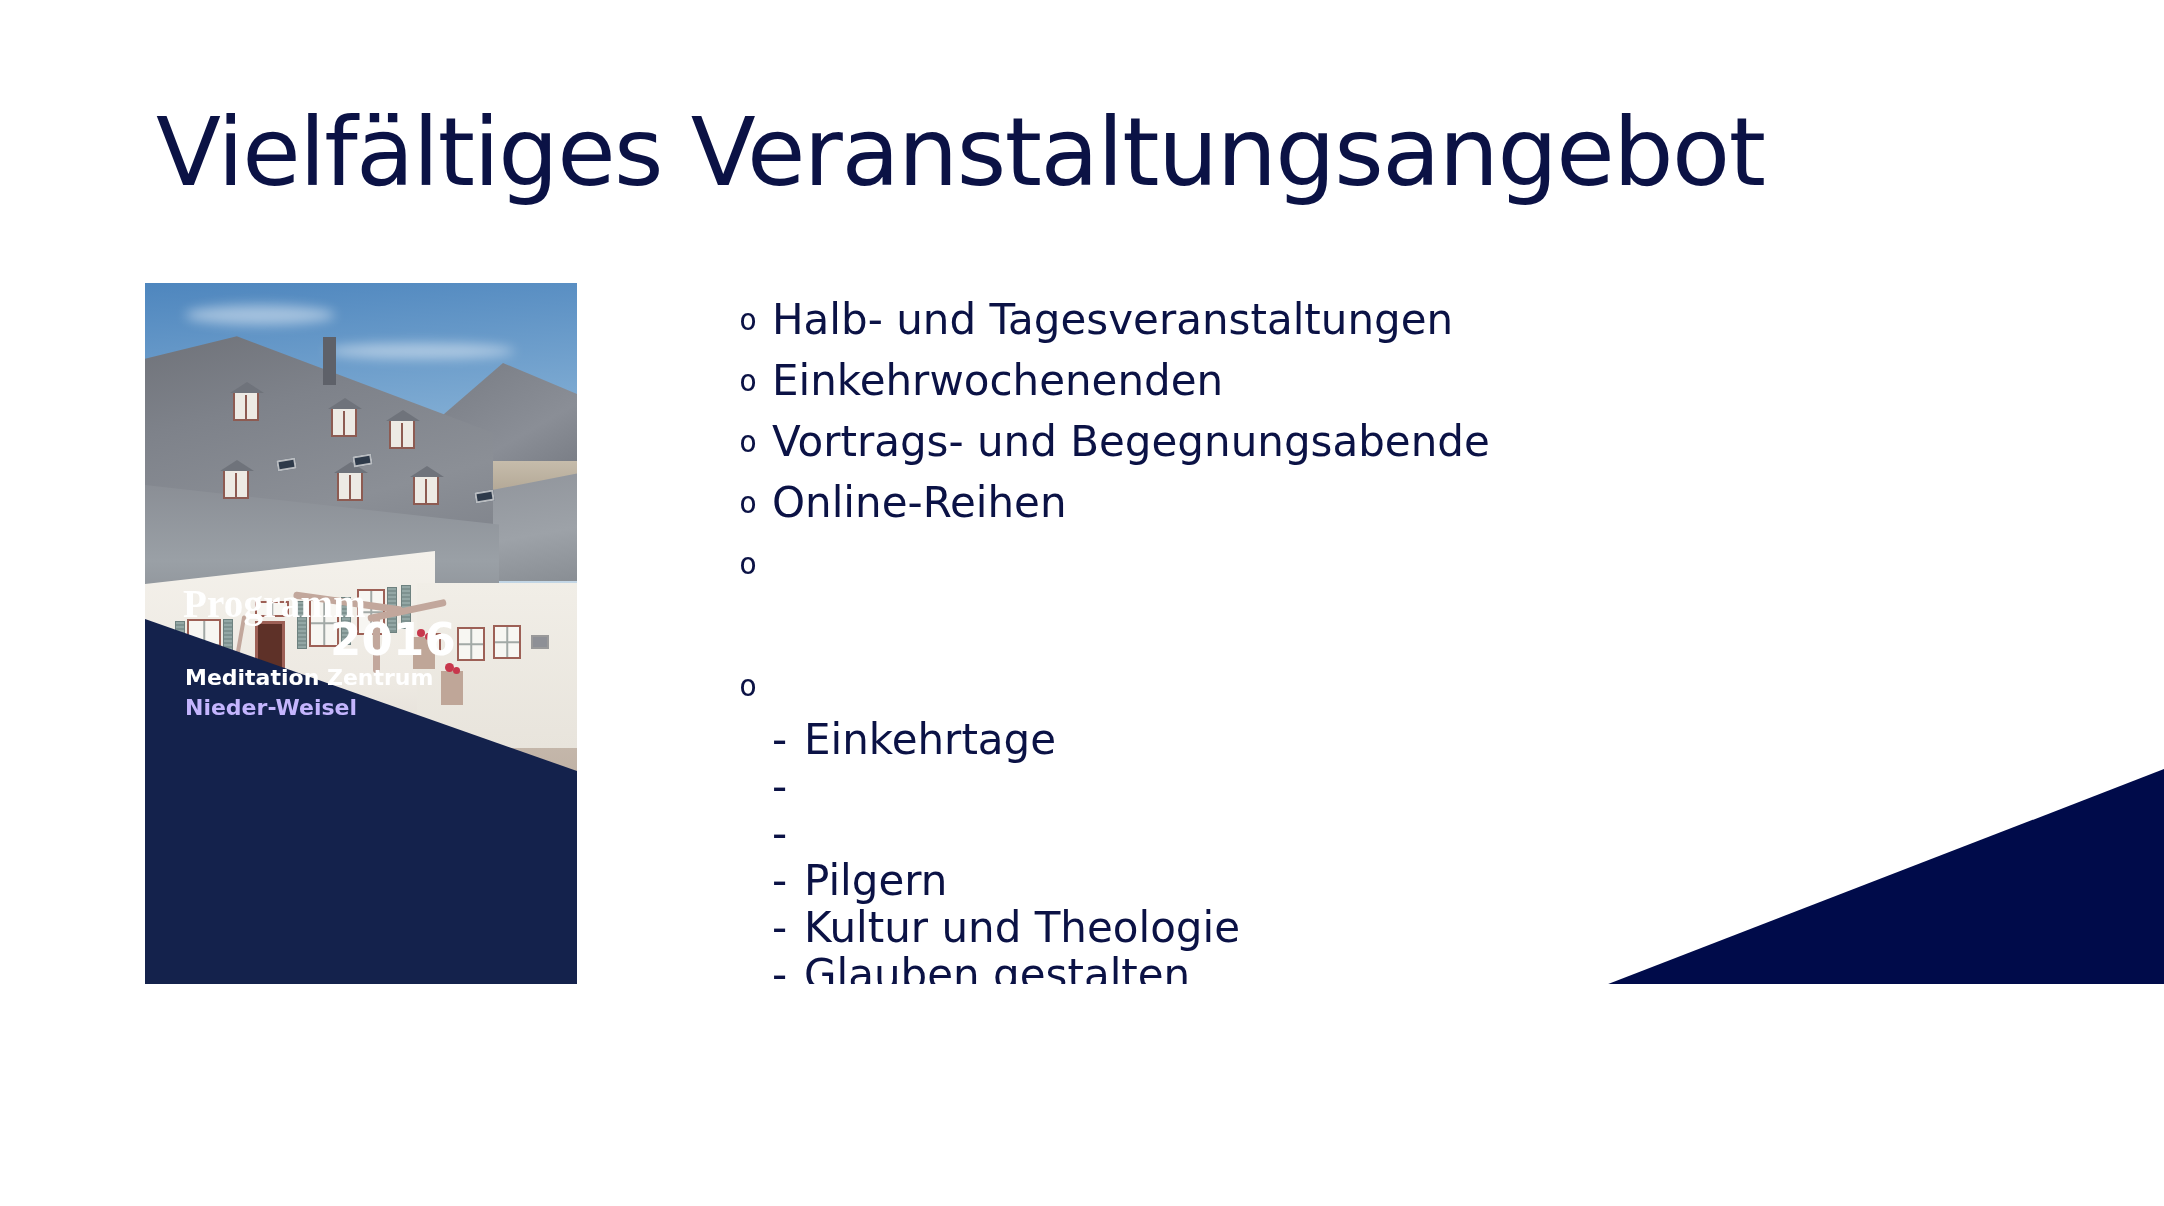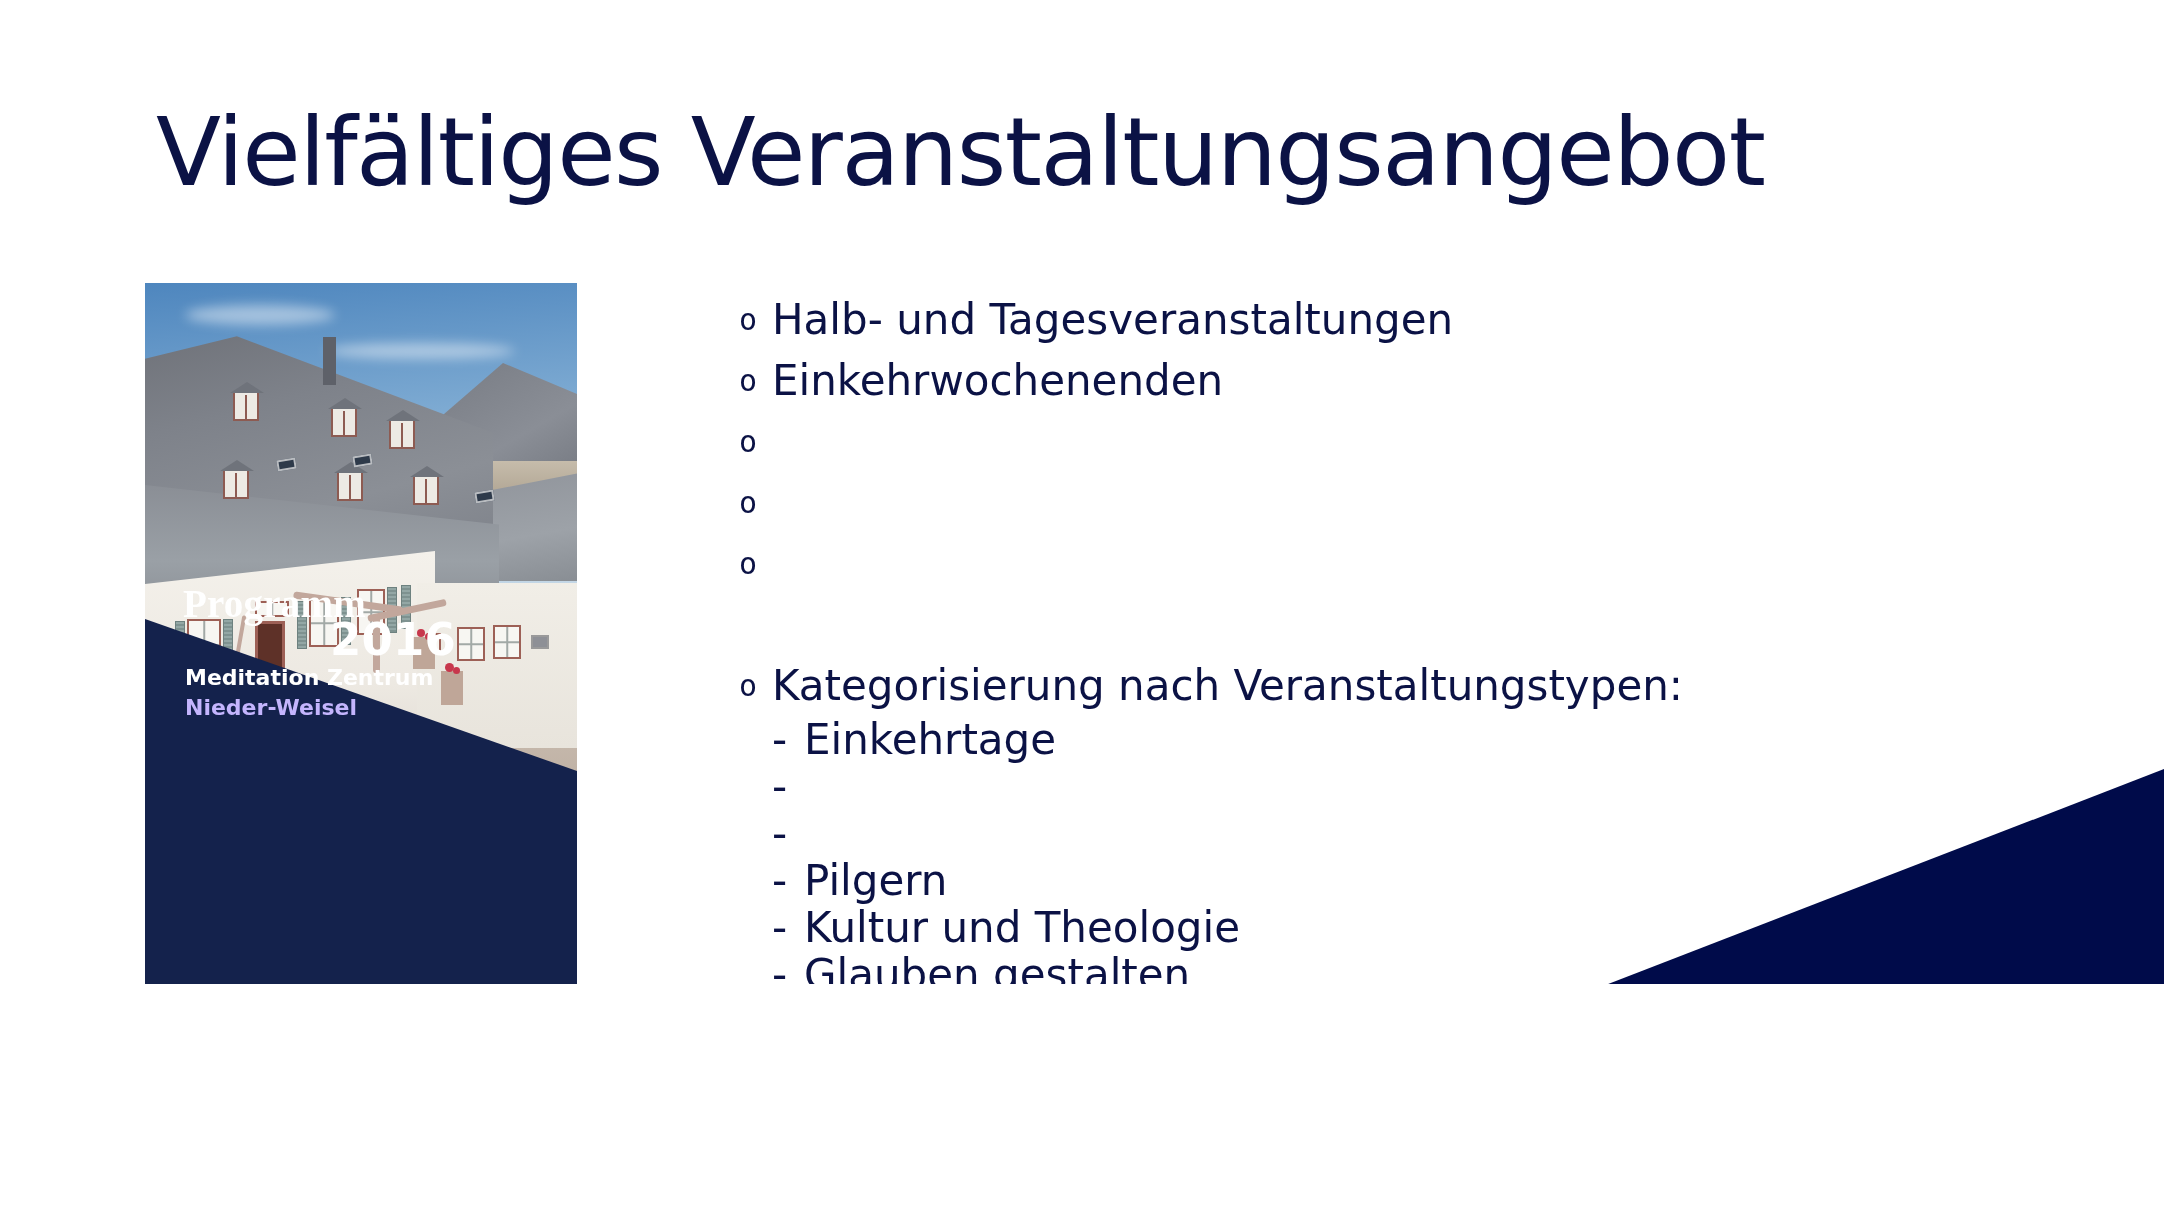--- a/index.html
+++ b/index.html
@@ -375,35 +375,36 @@
       <span class="b-text">Halb- und Tagesveranstaltungen</span>
     </div>
 
     <div class="b-row">
       <span class="b-mark">o</span>
       <span class="b-text">Einkehrwochenenden</span>
     </div>
 
     <div class="b-row">
       <span class="b-mark">o</span>
-    </div>
-
-    <div class="b-row">
-      <span class="b-mark">o</span>
+      <span class="b-text">Vortrags- und Begegnungsabende</span>
+    </div>
+
+    <div class="b-row">
+      <span class="b-mark">o</span>
+      <span class="b-text">Online-Reihen</span>
     </div>
 
     <div class="b-row">
       <span class="b-mark">o</span>
     </div>
 
     <div class="b-gap"></div>
 
     <div class="b-row">
       <span class="b-mark">o</span>
-      <span class="b-text">Kategorisierung nach Veranstaltungstypen:</span>
     </div>
 
     <div class="s-row">
       <span class="s-mark">-</span>
       <span class="s-text">Einkehrtage</span>
     </div>
     <div class="s-row">
       <span class="s-mark">-</span>
     </div>
     <div class="s-row">

